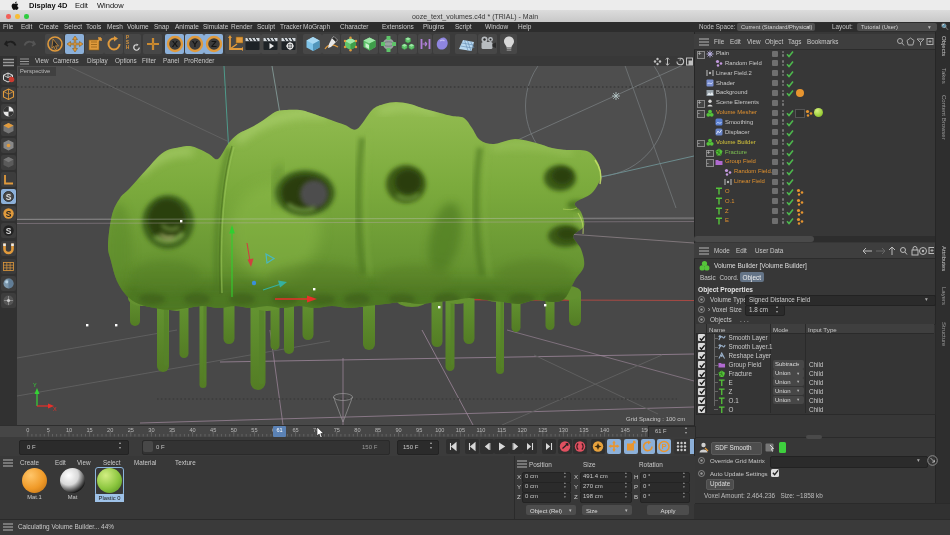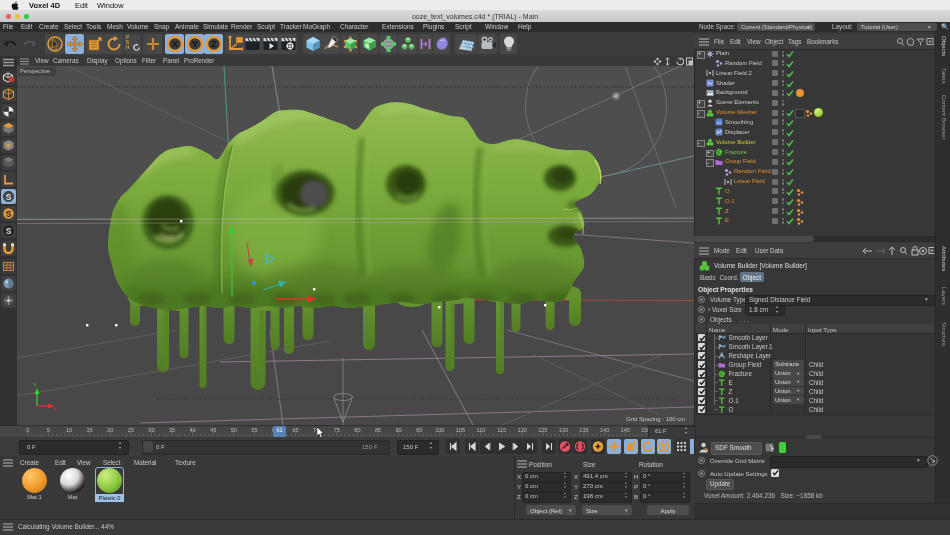--- a/index.html
+++ b/index.html
@@ -5,21 +5,21 @@
 body{width:950px;height:535px;position:relative;background:#3a3a3a;
  font-family:"Liberation Sans",sans-serif;overflow:hidden;
  -webkit-font-smoothing:antialiased;}
 .ab{position:absolute;}
 .t{position:absolute;white-space:nowrap;}
 </style></head><body>
 <div class="ab" style="left:0;top:0;width:950px;height:10px;background:#ececec;border-bottom:1px solid #b9b9b9;"></div>
 <svg class="ab" style="left:11px;top:1px" width="9" height="9" viewBox="0 0 18 18">
     <path fill="#111" d="M12.7 9.6c0-2 1.7-3 1.8-3.1-1-1.4-2.5-1.6-3-1.6-1.3-.1-2.5.8-3.2.8-.7 0-1.7-.8-2.8-.7-1.4 0-2.8.8-3.5 2.1-1.5 2.6-.4 6.5 1.1 8.6.7 1 1.6 2.2 2.7 2.1 1.1 0 1.5-.7 2.8-.7s1.7.7 2.8.7c1.2 0 1.9-1 2.6-2.1.8-1.2 1.2-2.4 1.2-2.4s-2.4-.9-2.5-3.7zM10.6 3.5c.6-.7 1-1.7.9-2.7-.9 0-1.9.6-2.5 1.3-.6.6-1 1.6-.9 2.6 1 .1 2-.5 2.5-1.2z"></path>
   </svg>
-<div class="t" style="left:29px;top:1px;font-size:7.5px;font-weight:bold;color:#111;line-height:9px;">Voxel 4D</div>
+<div class="t" style="left:29px;top:1px;font-size:7.5px;font-weight:bold;color:#111;line-height:9px;">Display 4D</div>
 <div class="t" style="left:75px;top:1px;font-size:7.5px;color:#111;line-height:9px;">Edit</div>
 <div class="t" style="left:97px;top:1px;font-size:7.5px;color:#111;line-height:9px;">Window</div>
 <div class="ab" style="left:0;top:10px;width:950px;height:12px;background:linear-gradient(#dcdcdc,#c8c8c8);border-bottom:1px solid #9a9a9a;"></div>
 <div class="ab" style="left:6px;top:14px;width:4.5px;height:4.5px;border-radius:50%;background:#f25f58;"></div>
 <div class="ab" style="left:15px;top:14px;width:4.5px;height:4.5px;border-radius:50%;background:#f8bd35;"></div>
 <div class="ab" style="left:24px;top:14px;width:4.5px;height:4.5px;border-radius:50%;background:#2ecc40;"></div>
 <div class="t" style="left:0;top:12px;width:950px;text-align:center;font-size:7px;color:#353535;line-height:9px;">ooze_text_volumes.c4d * (TRIAL) - Main</div>
 <div class="ab" style="left:0;top:22px;width:950px;height:10px;background:#2d2d2d;"></div>
 <div class="t" style="left:3px;top:23px;font-size:6.5px;color:#cfcfcf;line-height:8px;">File</div>
 <div class="t" style="left:21px;top:23px;font-size:6.5px;color:#cfcfcf;line-height:8px;">Edit</div>

